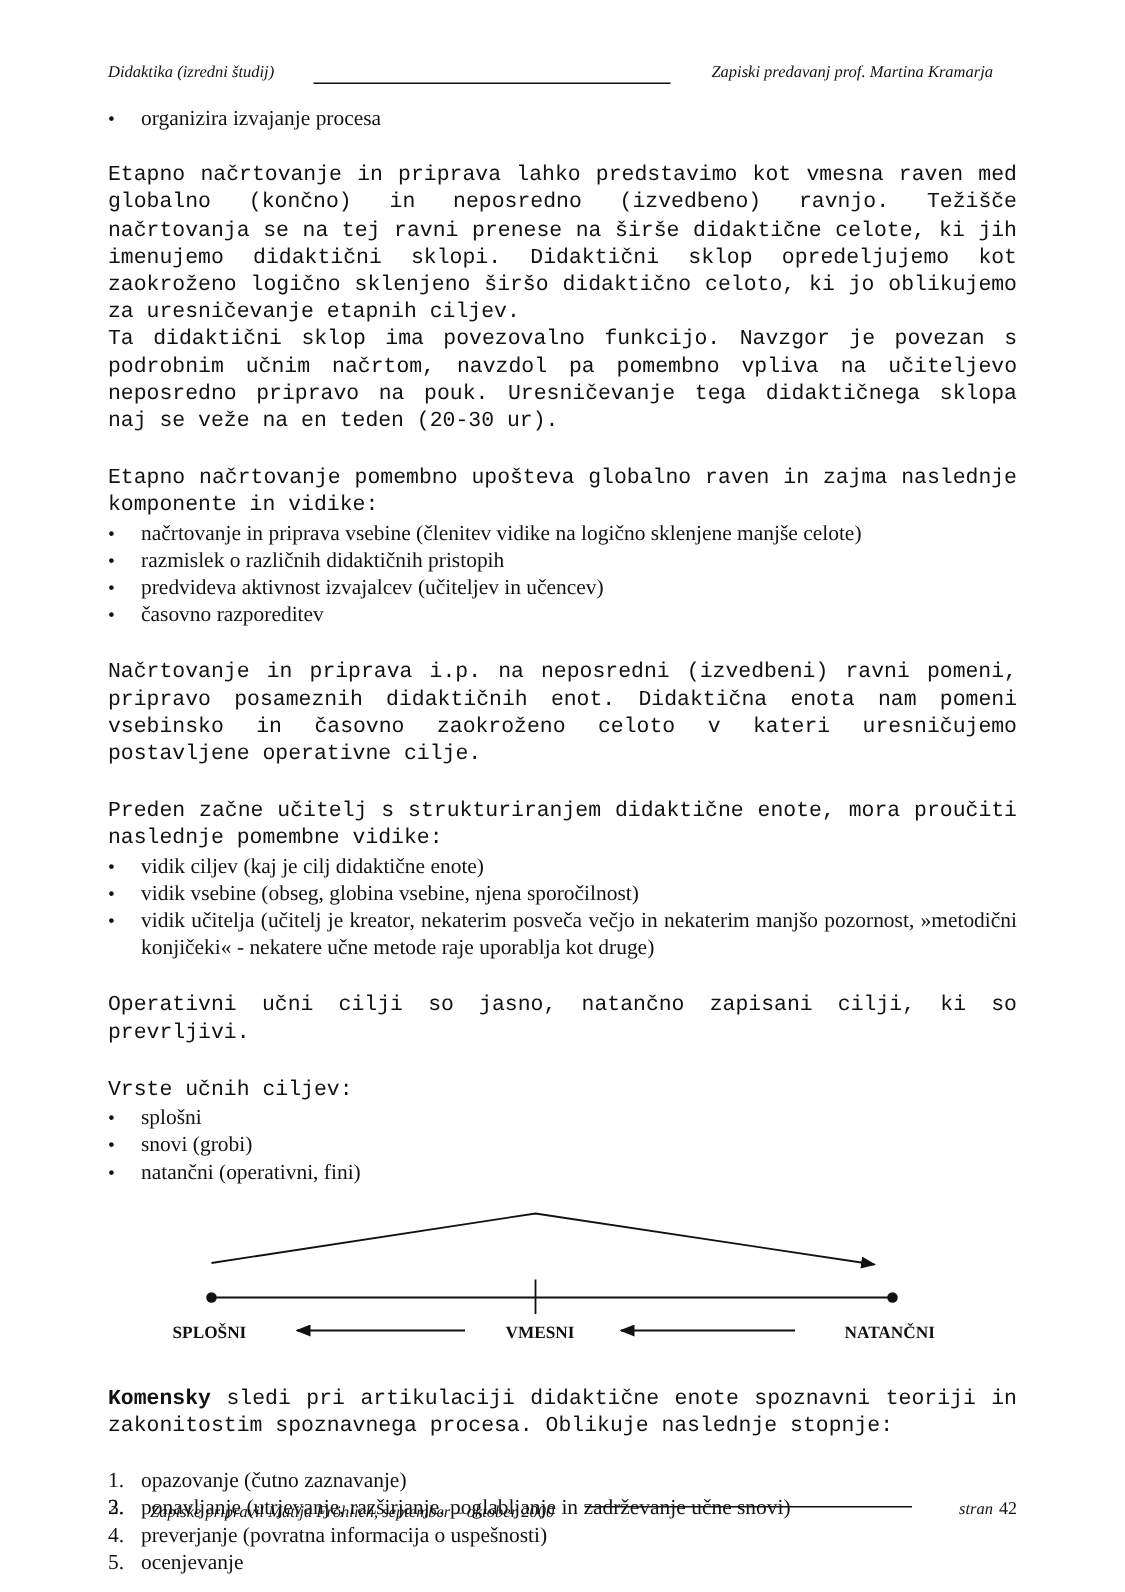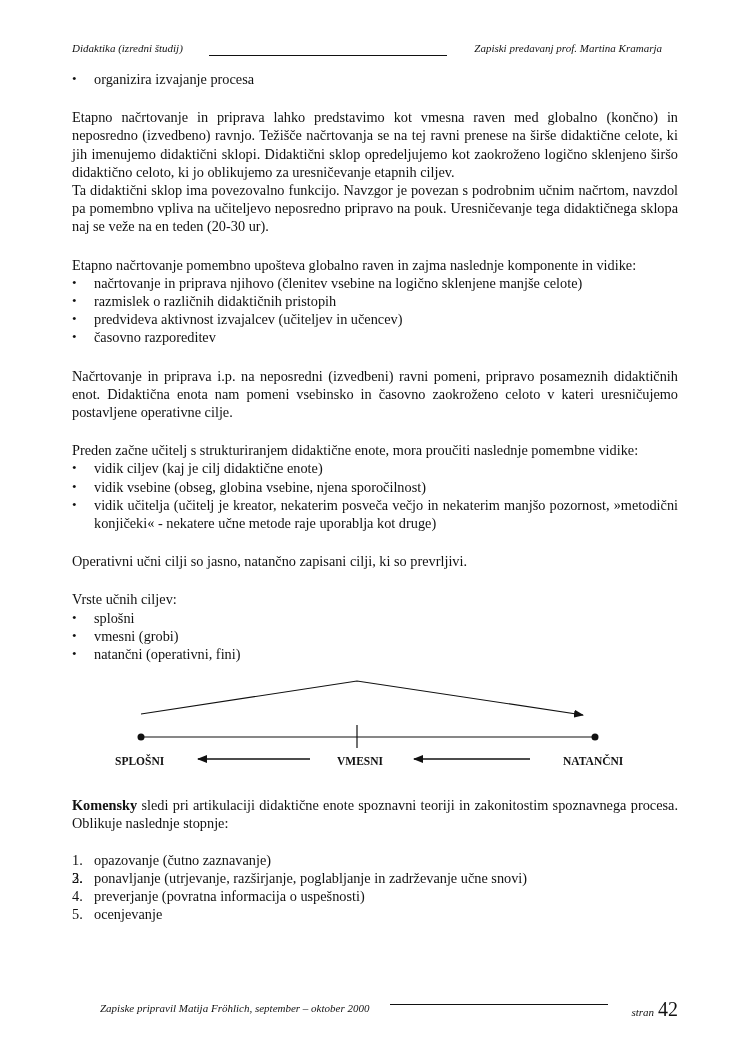--- a/index.html
+++ b/index.html
@@ -4,34 +4,34 @@
 <style>
   html, body { margin: 0; padding: 0; background: #ffffff; }
   body { width: 750px; height: 1061px; position: relative; overflow: hidden;
          font-family: "Liberation Serif", serif; color: #111; }
   .hdr { position: absolute; top: 42px; left: 72px; width: 606px; height: 16px;
          font-style: italic; font-size: 11px; }
   .hdr .l { position: absolute; left: 0; top: 0; }
   .hdr .r { position: absolute; right: 16px; top: 0; }
   .hdr .rule { position: absolute; left: 137px; top: 13px; width: 238px; border-top: 1px solid #111; }
   .content { position: absolute; top: 70px; left: 72px; width: 606px; font-size: 14.3px; line-height: 18.2px; }
-  p { margin: 0; text-align: justify; }
+  p { margin: 0; text-align: justify; font-family: Liberation Mono, monospace; }
   ul, ol { margin: 0; padding: 0; list-style: none; }
   li { position: relative; padding-left: 22px; text-align: justify; }
   ul li::before { content: "\2022"; position: absolute; left: 0; top: 0; font-size: 13px; }
   ol li .num { position: absolute; left: 0; top: 0; }
   .gap { height: 18px; }
   .diagram { position: relative; width: 606px; height: 125px; }
   .diagram svg { position: absolute; left: -72px; top: 0; }
   .lbl { position: absolute; font-weight: bold; font-size: 11.5px; }
   .ftr { position: absolute; top: 998px; left: 72px; width: 606px; height: 20px; font-style: italic; font-size: 11px; }
   .ftr .l { position: absolute; left: 0; top: 4px; margin-left: 28px; }
   .ftr .rule { position: absolute; left: 318px; top: 6px; width: 218px; border-top: 1px solid #111; }
   .ftr .r { position: absolute; right: 0; top: 0; }
-  .ftr .r .pg { font-style: normal; font-size: 20px; margin-left: 4px; }
+  .ftr .r .pg { font-style: normal; font-size: 12px; margin-left: 4px; }
   b { font-weight: bold; }
 </style>
 </head>
 <body>
 
 <div class="hdr">
   <span class="l">Didaktika (izredni študij)</span>
   <span class="rule"></span>
   <span class="r">Zapiski predavanj prof. Martina Kramarja</span>
 </div>
@@ -39,41 +39,41 @@
 <div class="content">
   <ul>
     <li>organizira izvajanje procesa</li>
   </ul>
   <div class="gap" style="height:20px"></div>
   <p>Etapno načrtovanje in priprava lahko predstavimo kot vmesna raven med globalno (končno) in neposredno (izvedbeno) ravnjo. Težišče načrtovanja se na tej ravni prenese na širše didaktične celote, ki jih imenujemo didaktični sklopi. Didaktični sklop opredeljujemo kot zaokroženo logično sklenjeno širšo didaktično celoto, ki jo oblikujemo za uresničevanje etapnih ciljev.</p>
   <p>Ta didaktični sklop ima povezovalno funkcijo. Navzgor je povezan s podrobnim učnim načrtom, navzdol pa pomembno vpliva na učiteljevo neposredno pripravo na pouk. Uresničevanje tega didaktičnega sklopa naj se veže na en teden (20-30 ur).</p>
   <div class="gap" style="height:20px"></div>
   <p>Etapno načrtovanje pomembno upošteva globalno raven in zajma naslednje komponente in vidike:</p>
   <ul>
-    <li>načrtovanje in priprava njihovo (členitev vsebine na logično sklenjene manjše celote)</li>
+    <li>načrtovanje in priprava vsebine (členitev vidike na logično sklenjene manjše celote)</li>
     <li>razmislek o različnih didaktičnih pristopih</li>
     <li>predvideva aktivnost izvajalcev (učiteljev in učencev)</li>
     <li>časovno razporeditev</li>
   </ul>
   <div class="gap" style="height:20px"></div>
   <p>Načrtovanje in priprava i.p. na neposredni (izvedbeni) ravni pomeni, pripravo posameznih didaktičnih enot. Didaktična enota nam pomeni vsebinsko in časovno zaokroženo celoto v kateri uresničujemo postavljene operativne cilje.</p>
   <div class="gap" style="height:20px"></div>
   <p>Preden začne učitelj s strukturiranjem didaktične enote, mora proučiti naslednje pomembne vidike:</p>
   <ul>
     <li>vidik ciljev (kaj je cilj didaktične enote)</li>
     <li>vidik vsebine (obseg, globina vsebine, njena sporočilnost)</li>
     <li>vidik učitelja (učitelj je kreator, nekaterim posveča večjo in nekaterim manjšo pozornost, »metodični konjičeki« - nekatere učne metode raje uporablja kot druge)</li>
   </ul>
   <div class="gap" style="height:20px"></div>
   <p>Operativni učni cilji so jasno, natančno zapisani cilji, ki so prevrljivi.</p>
   <div class="gap" style="height:20px"></div>
   <p>Vrste učnih ciljev:</p>
   <ul>
     <li>splošni</li>
-    <li>vmesni (grobi)</li>
+    <li>snovi (grobi)</li>
     <li>natančni (operativni, fini)</li>
   </ul>
 
   <div class="diagram" style="margin-top:8px;">
     <svg width="750" height="125" viewBox="0 0 750 125">
       <defs>
         <marker id="ah" markerWidth="10" markerHeight="8" refX="9" refY="4" orient="auto" markerUnits="userSpaceOnUse">
           <path d="M0,0 L10,4 L0,8 Z" fill="#111"></path>
         </marker>
       </defs>

